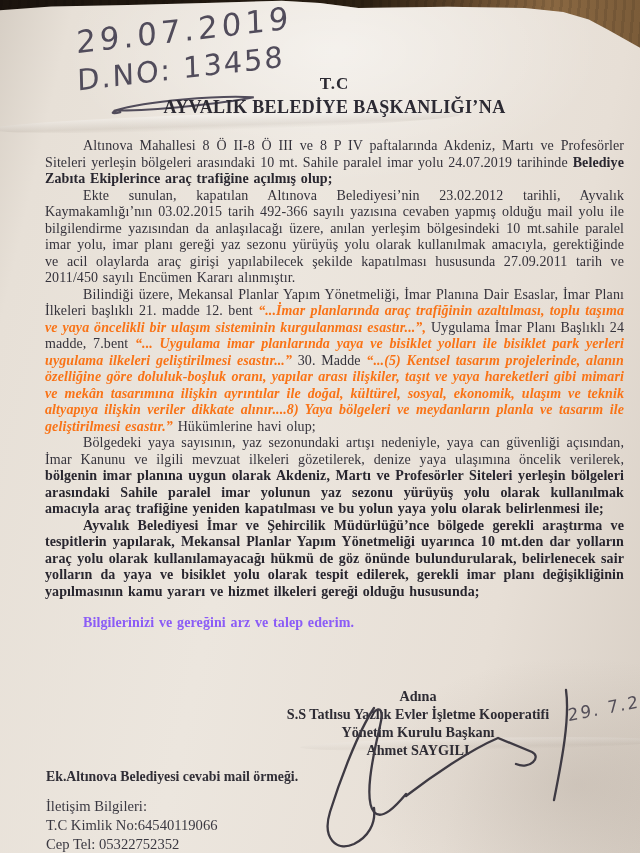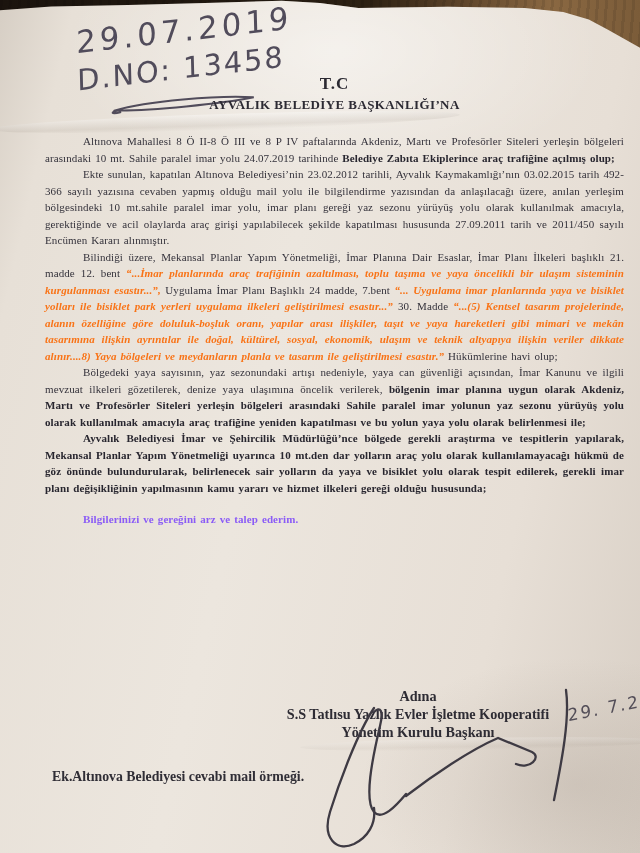--- a/index.html
+++ b/index.html
@@ -35,35 +35,35 @@
   
   .stamp { position:absolute; left:76px; top:12px; transform:rotate(-6.5deg) skewX(-5deg);
     font-family:"DejaVu Sans", sans-serif; color:#514c5b; }
   .stamp-date { font-size:31px; letter-spacing:4px; }
   .stamp-no   { font-size:29px; letter-spacing:2px; margin-top:3px; }
   .stamp-underline { position:absolute; left:106px; top:95px; transform:rotate(-3deg); }
   
   .doc { position:absolute; left:0; top:0; width:640px; height:853px;
     padding:0 16px 8px 45px; box-sizing:border-box; color:#34323b; }
   .tc-title   { margin:74px 0 0; text-align:center; font-weight:bold; font-size:17px; letter-spacing:1px; color:#2c2a33; }
-  .addressee  { margin:3px 0 0;  text-align:center; font-weight:bold; font-size:13px; letter-spacing:.4px; color:#2c2a33; }
+  .addressee  { margin:3px 0 0;  text-align:center; font-weight:bold; font-size:18px; letter-spacing:.4px; color:#2c2a33; }
   .body { margin-top:20px; }
   .body p { margin:0; text-indent:38px; text-align:justify;
-    font-size:11px; line-height:16.5px; letter-spacing:.1px; word-spacing:1.1px; }
+    font-size:14px; line-height:16.5px; letter-spacing:.1px; word-spacing:1.1px; }
   .rb  { font-weight:bold; color:#28262f; }
   .rbi { font-weight:bold; font-style:italic; color:#f97316; }
   .closing { margin-top:15px !important; text-indent:62px; text-align:left !important; font-weight:bold; color:#8b5cf6; }
   
   .sig-block { position:absolute; left:248px; top:687px; width:340px; text-align:center;
     font-weight:bold; font-size:14.2px; line-height:18px; color:#2e2c34; }
   .hand-date { position:absolute; left:567px; top:697px; white-space:nowrap;
     font-family:"DejaVu Sans", sans-serif; font-size:17px; letter-spacing:2px;
     color:#534e58; transform:rotate(-11deg) skewX(-6deg); }
   .signature-svg { position:absolute; left:316px; top:688px; }
-  .attachment { position:absolute; left:52px; top:769px; font-weight:bold; font-size:13.8px; color:#302e36;text-align:right; }
+  .attachment { position:absolute; left:46px; top:769px; font-weight:bold; font-size:13.8px; color:#302e36;text-align:right; }
   .contact { position:absolute; left:46px; top:797px; font-size:14.6px; line-height:18.8px; color:#3a3841; }
 </style>
 </head>
 <body>
 
 <div id="page">
   <div class="wood"></div>
   <div class="paper"></div>
   <div class="crease1"></div>
   <div class="crease2"></div>
@@ -92,28 +92,35 @@
       <p><span class="rb">Ayvalık Belediyesi İmar ve  Şehircilik Müdürlüğü’nce bölgede gerekli araştırma ve tespitlerin yapılarak, Mekansal Planlar Yapım Yönetmeliği uyarınca 10 mt.den dar yolların araç yolu olarak kullanılamayacağı hükmü de göz önünde bulundurularak, belirlenecek sair yolların da yaya ve bisiklet yolu olarak tespit edilerek, gerekli imar planı değişikliğinin yapılmasının kamu yararı ve hizmet ilkeleri gereği olduğu hususunda;</span></p>
 
       <p class="closing">Bilgilerinizi ve gereğini arz ve talep ederim.</p>
     </div>
   </div>
 
   <div class="sig-block">
     <div>Adına</div>
     <div>S.S Tatlısu Yazlık Evler İşletme Kooperatifi</div>
     <div>Yönetim Kurulu Başkanı</div>
+    <div>Ahmet SAYGILI</div>
   </div>
 
   <div class="hand-date">29. 7.20</div>
 
   <svg class="signature-svg" width="272" height="165" viewBox="0 0 272 165">
     <g fill="none" stroke="#3e3a43" stroke-width="2.3" stroke-linecap="round">
       <path d="M58 20 C 42 44, 24 92, 14 124 C 6 150, 20 164, 38 156 C 52 149, 60 136, 58 120"></path>
       <path d="M58 24 C 64 18, 68 22, 64 38 C 56 72, 48 112, 58 124 C 66 133, 80 118, 90 106"></path>
       <path d="M90 108 C 116 88, 154 62, 182 50 L 216 64 C 226 69, 214 82, 200 76"></path>
       <path d="M238 112 C 246 72, 254 30, 250 2"></path>
     </g>
   </svg>
 
   <div class="attachment">Ek.Altınova Belediyesi cevabi mail örmeği.</div>
 
+  <div class="contact">
+    <div>İletişim Bilgileri:</div>
+    <div>T.C Kimlik No:64540119066</div>
+    <div>Cep Tel: 05322752352</div>
+
+  </div>
 </div>
 
 </body></html>

